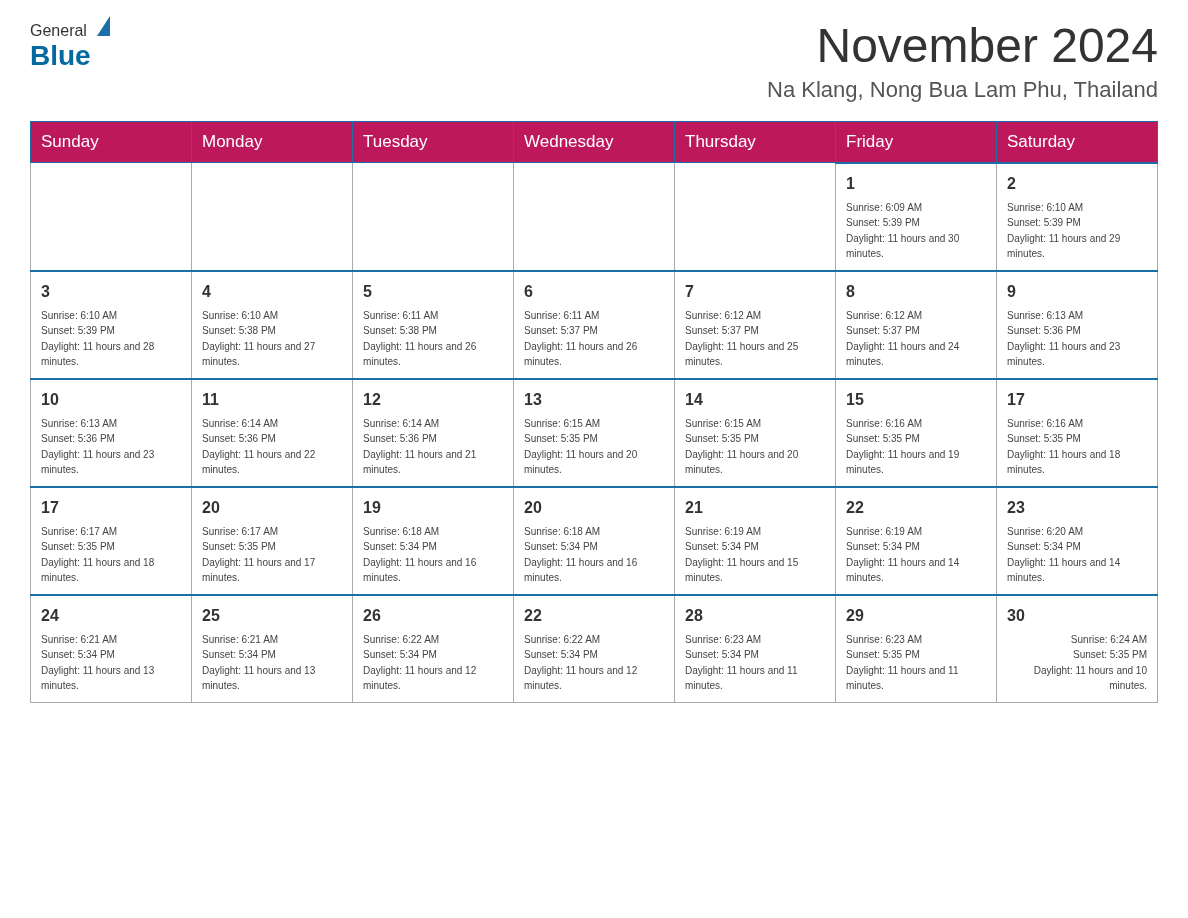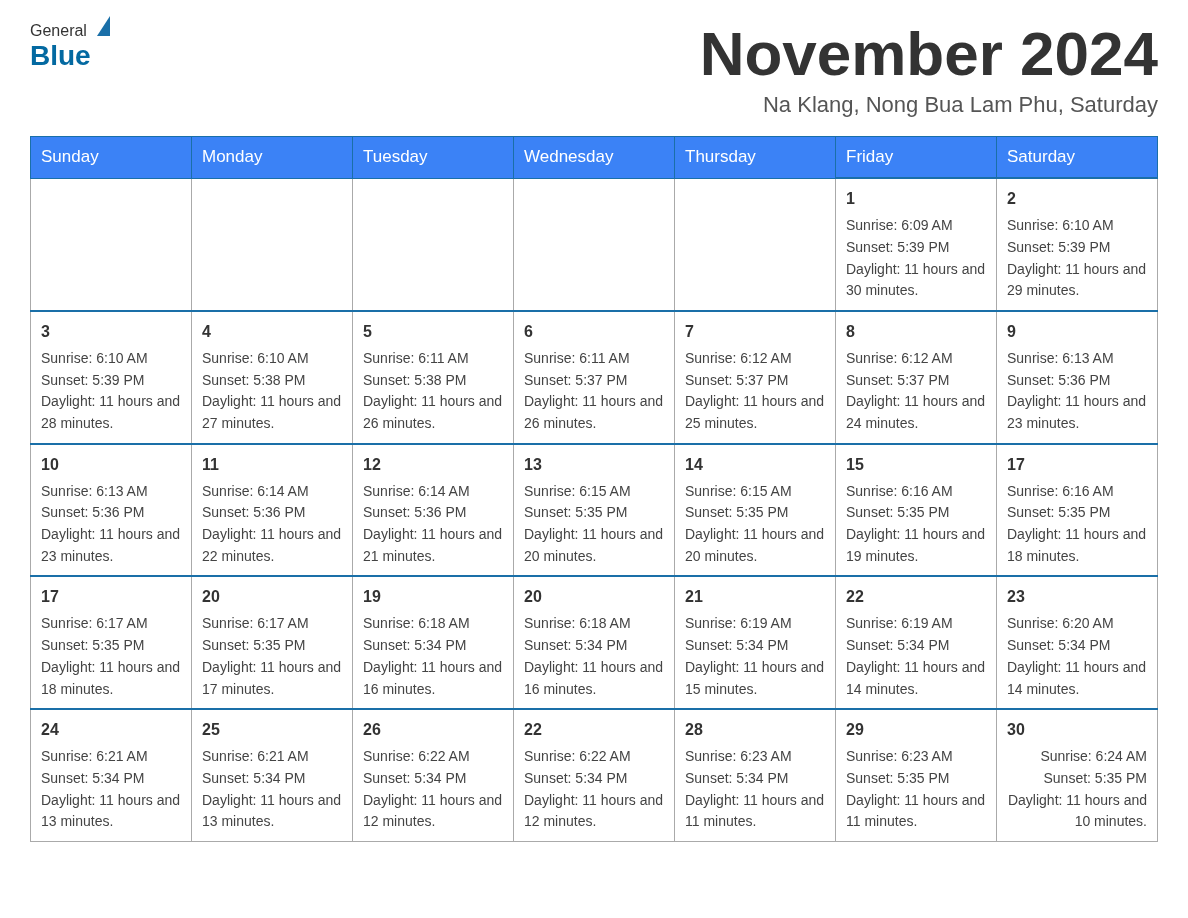--- a/index.html
+++ b/index.html
@@ -23,37 +23,37 @@
     .logo-general { color: #333; }
     .logo-blue {
       color: #0369a1;
       font-size: 28px;
       font-weight: bold;
     }
     .title-area {
       text-align: right;
     }
     .month-title {
-      font-size: 62px;
-      font-weight: bold;
+      font-size: 48px;
+      font-weight: normal;
       color: #333;
       line-height: 1.1;
     }
     .location-subtitle {
       font-size: 22px;
       color: #555;
       margin-top: 4px;
     }
     .calendar {
       width: 100%;
       border-collapse: collapse;
       border: 1px solid #aaa;
     }
     .calendar th {
-      background-color: #3b82f6;
+      background-color: #be185d;
       color: #fff;
       text-align: left;
       padding: 10px 10px;
       font-size: 17px;
       font-weight: normal;
       border: 1px solid #1a6fa8;
     }
     .calendar td {
       vertical-align: top;
       padding: 8px 10px;
@@ -70,21 +70,21 @@
     }
     .day-number {
       font-size: 16px;
       font-weight: bold;
       color: #333;
       margin-bottom: 4px;
       display: block;
     }
     .day-info {
       color: #444;
-      font-size: 14px;
+      font-size: 10px;
       line-height: 1.55;
     }
     .logo-wrapper {
       display: flex;
       align-items: flex-end;
       gap: 8px;
     }
   </style>
 </head>
 <body>
@@ -94,21 +94,21 @@
     <div class="logo-wrapper">
       <span class="logo-general">General</span>
       <span style="display:inline-block;width:0;height:0;border-left:13px solid transparent;border-right:0px solid transparent;border-bottom:20px solid #1a6fa8;margin:0 2px;position:relative;top:-4px;"></span>
     </div>
     <div>
       <span class="logo-blue">Blue</span>
     </div>
   </div>
   <div class="title-area">
     <div class="month-title">November 2024</div>
-    <div class="location-subtitle">Na Klang, Nong Bua Lam Phu, Saturday</div>
+    <div class="location-subtitle">Na Klang, Nong Bua Lam Phu, Thailand</div>
   </div>
 </div>
 
 <table class="calendar">
   <thead>
     <tr>
     <th>Sunday</th>
         <th>Monday</th>
         <th>Tuesday</th>
         <th>Wednesday</th>

